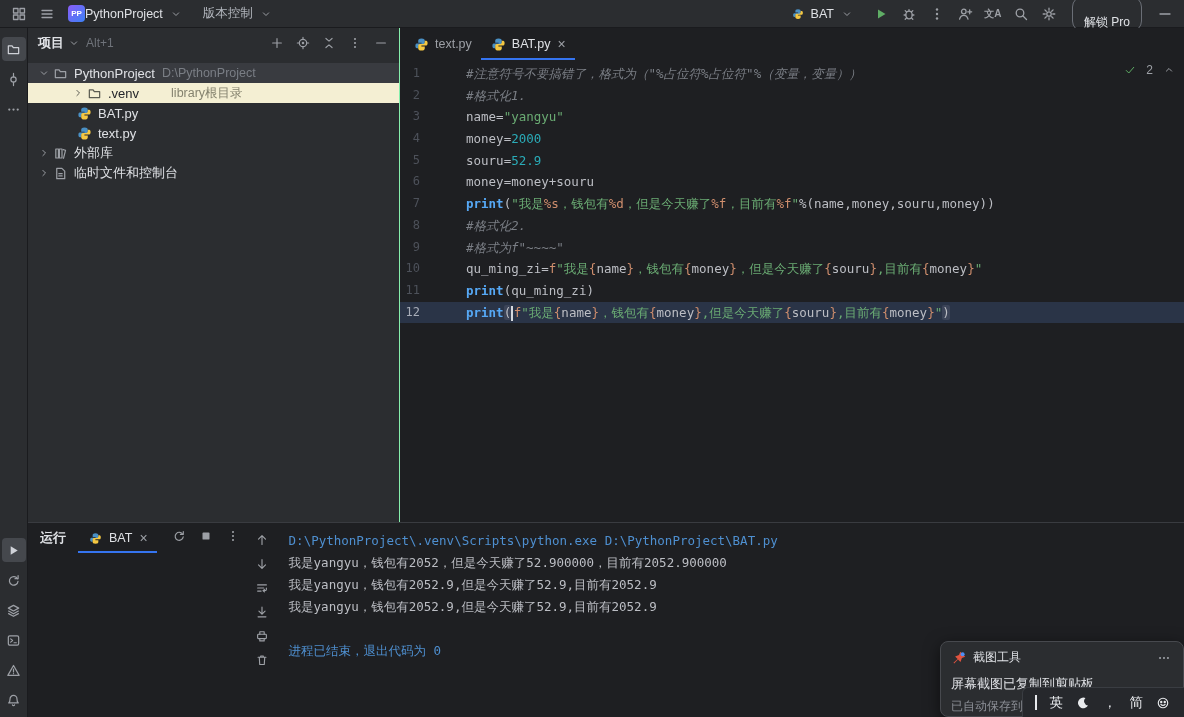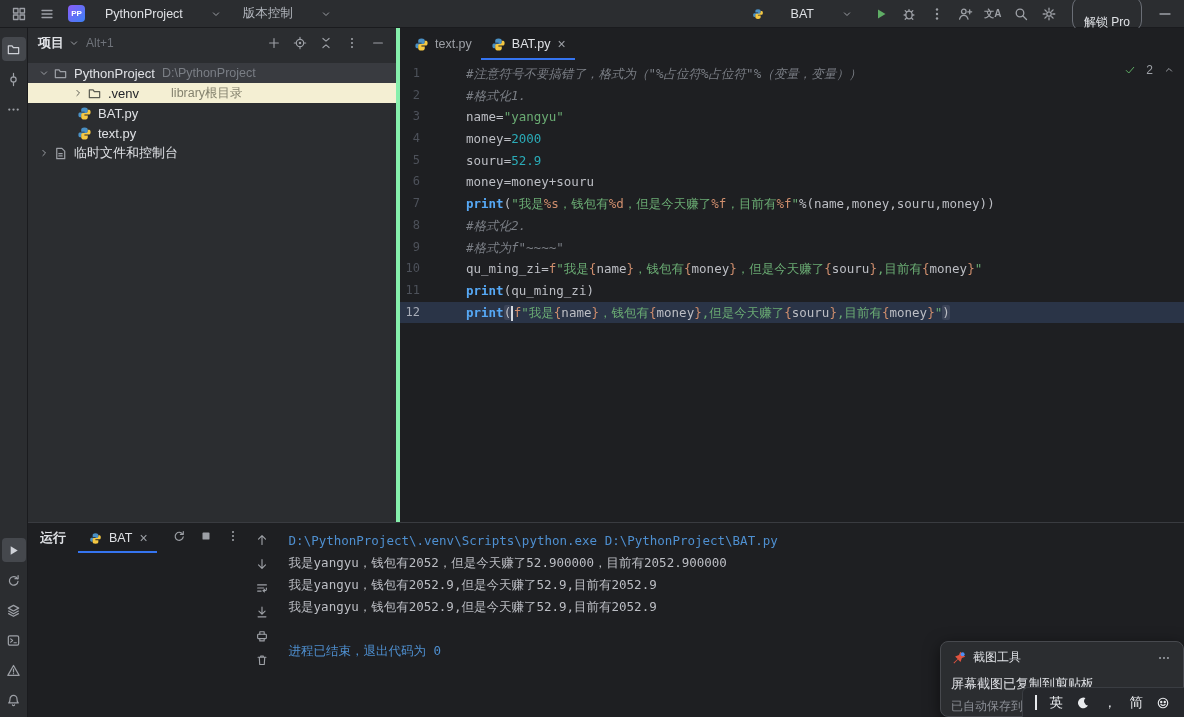--- a/index.html
+++ b/index.html
@@ -19,21 +19,21 @@
     height: 28px; background: #2b2d30; border-bottom: 1px solid #1a1b1e;
     display: flex; justify-content: space-between; align-items: center; padding: 0 6px;
   }
   .tb-group { display: flex; align-items: center; gap: 2px; }
   .tb-ic {
     width: 26px; height: 24px; display: grid; place-items: center;
     color: #9da0a6; border-radius: 4px; flex: none;
   }
   .tb-ic svg { width: 16px; height: 16px; }
   .tb-ic.sm svg { width: 12px; height: 12px; }
-  .tb-chip { display: flex; align-items: center; gap: 20px; padding: 0 6px; height: 24px; border-radius: 4px; }
+  .tb-chip { display: flex; align-items: center; gap: 0; padding: 0 6px; height: 24px; border-radius: 4px; }
   .tb-label { font-size: 12.5px; color: #dfe1e5; white-space: nowrap; }
   .tb-label.dim { color: #b4b8bf; }
   .proj-badge {
     width: 17px; height: 17px; border-radius: 4px;
     background: linear-gradient(135deg, #8b5cf6, #3b82f6);
     color: #fff; font-size: 8px; font-weight: 700; display: grid; place-items: center;
   }
   .translate { font-size: 10px; font-weight: 700; color: #9da0a6; letter-spacing: 0; }
   .pro-btn {
     height: 14px; margin: 0 8px; padding: 17px 11px; border-radius: 11px;
@@ -53,21 +53,21 @@
     width: 24px; height: 24px; margin: 3px 0; border-radius: 4px;
     display: grid; place-items: center; color: #9da0a6;
   }
   .strip-icon svg { width: 15px; height: 15px; }
   .strip-icon.active { background: #45484d; color: #cfd2d8; }
   .content { flex: 1; display: flex; flex-direction: column; min-width: 0; }
   .upper { height: 494px; display: flex; min-width: 0; }
 
   
   .project-panel {
-    width: 372px; flex: none; background: #2b2d30; border-right: 4px solid #86efac;
+    width: 372px; flex: none; background: #2b2d30; border-right: 1px solid #86efac;
     display: flex; flex-direction: column;
   }
   .pp-header { height: 30px; display: flex; align-items: center; padding: 0 6px 0 10px; gap: 2px; }
   .pp-title { font-weight: 700; font-size: 13px; }
   .pp-shortcut { color: #6f737a; font-size: 12px; margin-left: 2px; }
   .pp-actions { margin-left: auto; display: flex; gap: 2px; }
   .pp-ic { width: 24px; height: 22px; display: grid; place-items: center; color: #9da0a6; border-radius: 4px; }
   .pp-ic svg { width: 14px; height: 14px; }
   .tree { padding-top: 5px; }
   .tree-row { height: 20px; display: flex; align-items: center; font-size: 13px; color: #dfe1e5; white-space: nowrap; }
@@ -396,20 +396,34 @@
                 <span class="tlabel">BAT.py</span>
               </div>
               <div class="tree-row" style="padding-left: 48px;">
                 <span class="ticon">
                   <svg viewBox="0 0 16 16" width="16" height="16">
                     <path d="M8 1.5c-3 0-3.5 1.3-3.5 2.5V6h3.6v1H2.9C1.7 7 1.5 8.6 1.5 9.6c0 1 .4 2.4 1.6 2.4h1.4v-1.6c0-1 .9-1.9 1.9-1.9h3.2c.9 0 1.9-.8 1.9-1.8V4c0-1.2-.5-2.5-3.5-2.5z" fill="#4a90c4"></path>
                     <path d="M8 14.5c3 0 3.5-1.3 3.5-2.5V10H7.9V9h5.2c1.2 0 1.4-1.6 1.4-2.6 0-1-.4-2.4-1.6-2.4h-1.4v1.6c0 1-.9 1.9-1.9 1.9H6.4c-.9 0-1.9.8-1.9 1.8V12c0 1.2.5 2.5 3.5 2.5z" fill="#f5c842"></path>
                   </svg>
                 </span>
                 <span class="tlabel">text.py</span>
+              </div>
+              <div class="tree-row" style="padding-left: 8px;">
+                <span class="chev">
+                  <svg viewBox="0 0 16 16" width="16" height="16" fill="none" stroke="currentColor" stroke-width="1.3" stroke-linecap="round" stroke-linejoin="round">
+                    <path d="M6.5 4.5 10 8l-3.5 3.5"></path>
+                  </svg>
+                </span>
+                <span class="ticon">
+                  <svg viewBox="0 0 16 16" width="16" height="16" fill="none" stroke="currentColor" stroke-width="1.3" stroke-linecap="round" stroke-linejoin="round">
+                    <path d="M3 3.2h2.8v9.6H3zM6.8 3.2h2.8v9.6H6.8z"></path>
+                    <path d="m10.8 3.8 2.6.7-2.2 8.6"></path>
+                  </svg>
+                </span>
+                <span class="tlabel">外部库</span>
               </div>
               <div class="tree-row" style="padding-left: 8px;">
                 <span class="chev">
                   <svg viewBox="0 0 16 16" width="16" height="16" fill="none" stroke="currentColor" stroke-width="1.3" stroke-linecap="round" stroke-linejoin="round">
                     <path d="M6.5 4.5 10 8l-3.5 3.5"></path>
                   </svg>
                 </span>
                 <span class="ticon">
                   <svg viewBox="0 0 16 16" width="16" height="16" fill="none" stroke="currentColor" stroke-width="1.3" stroke-linecap="round" stroke-linejoin="round">
                     <path d="M4 2.5h5.5l3 3v8H4z"></path>

